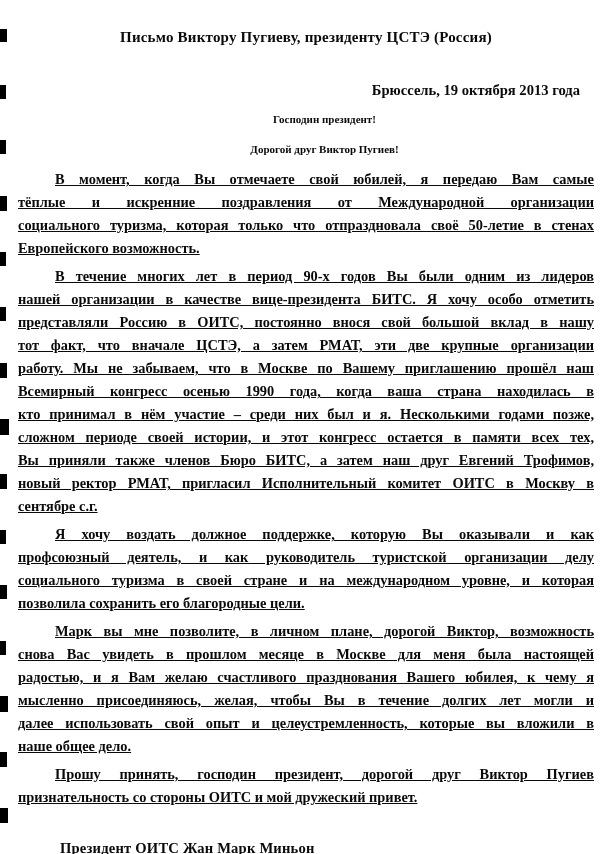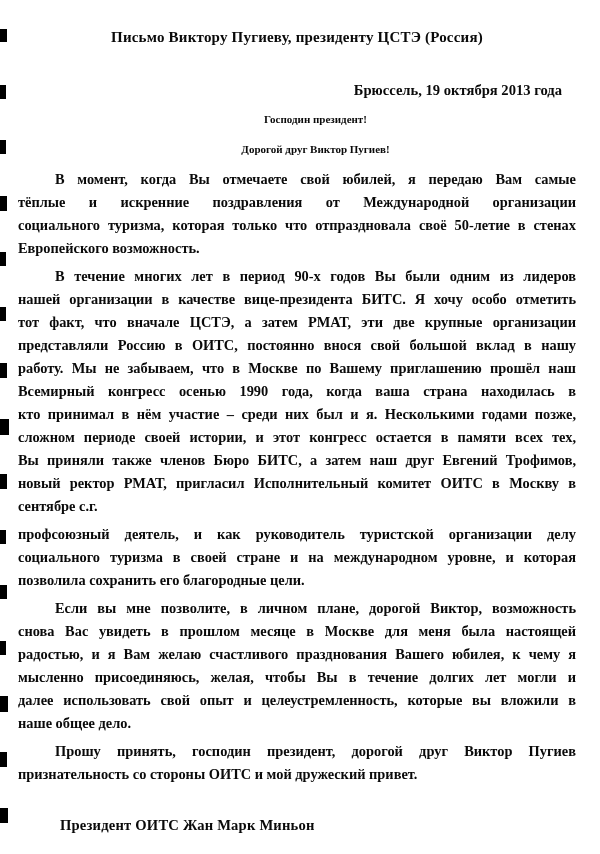--- a/index.html
+++ b/index.html
@@ -12,21 +12,21 @@
     height: 854px;
     position: relative;
     overflow: hidden;
     color: #0a0a0a;
     font-family: "Liberation Serif", "DejaVu Serif", serif;
     font-weight: bold;
     -webkit-font-smoothing: antialiased;
   }
   .page {
     position: relative;
-    padding: 26px 24px 0 18px;
+    padding: 26px 6px 0 18px;
     box-sizing: border-box;
     width: 600px;
     height: 854px;
   }
   .title {
     font-size: 15px;
     line-height: 23px;
     text-align: center;
     margin-bottom: 30px;
     letter-spacing: 0.2px;
@@ -46,20 +46,21 @@
     margin-bottom: 7px;
   }
   .para {
     font-size: 14.4px;
     margin-bottom: 5px;
   }
   .line {
     line-height: 23px;
     text-align: justify;
     text-align-last: justify;
+    text-decoration: underline;
   }
   .line.first {
     text-indent: 37px;
   }
   .line.last {
     text-align-last: auto;
   }
   .signature {
     font-size: 14.6px;
     line-height: 23px;
@@ -89,39 +90,40 @@
   <div class="para">
       <div class="line first">В момент, когда Вы отмечаете свой юбилей, я передаю Вам самые</div>
       <div class="line">тёплые и искренние поздравления от Международной организации</div>
       <div class="line">социального туризма, которая только что отпраздновала своё 50-летие в стенах</div>
       <div class="line last">Европейского возможность.</div>
     </div>
 
   <div class="para">
       <div class="line first">В течение многих лет в период 90-х годов Вы были одним из лидеров</div>
       <div class="line">нашей организации в качестве вице-президента БИТС. Я хочу особо отметить</div>
+      <div class="line">представляли Россию в ОИТС, постоянно внося свой большой вклад в нашу</div>
       <div class="line">тот факт, что вначале ЦСТЭ, а затем РМАТ, эти две крупные организации</div>
-      <div class="line">представляли Россию в ОИТС, постоянно внося свой большой вклад в нашу</div>
       <div class="line">работу. Мы не забываем, что в Москве по Вашему приглашению прошёл наш</div>
       <div class="line">Всемирный конгресс осенью 1990 года, когда ваша страна находилась в</div>
       <div class="line">кто принимал в нём участие – среди них был и я. Несколькими годами позже,</div>
       <div class="line">сложном периоде своей истории,  и этот конгресс остается в памяти всех тех,</div>
       <div class="line">Вы приняли также членов Бюро БИТС,  а затем наш друг Евгений Трофимов,</div>
       <div class="line">новый ректор РМАТ, пригласил Исполнительный комитет ОИТС в Москву в</div>
       <div class="line last">сентябре с.г.</div>
     </div>
 
   <div class="para">
+      <div class="line first">Я хочу воздать должное поддержке, которую Вы оказывали и как</div>
       <div class="line">профсоюзный деятель, и как руководитель туристской организации делу</div>
       <div class="line">социального туризма в своей стране и  на международном уровне, и которая</div>
       <div class="line last">позволила сохранить его благородные цели.</div>
     </div>
 
   <div class="para">
-      <div class="line first">Если вы мне позволите, в личном плане, дорогой Виктор, возможность</div>
+      <div class="line first">Марк вы мне позволите, в личном плане, дорогой Виктор, возможность</div>
       <div class="line">снова Вас увидеть в прошлом месяце в Москве для меня была настоящей</div>
       <div class="line">радостью, и я Вам желаю счастливого празднования Вашего юбилея, к чему я</div>
       <div class="line">мысленно присоединяюсь, желая, чтобы Вы в течение долгих лет могли и</div>
       <div class="line">далее использовать свой опыт и целеустремленность, которые вы вложили в</div>
       <div class="line last">наше общее дело.</div>
     </div>
 
   <div class="para">
       <div class="line first">Прошу принять, господин президент, дорогой друг Виктор Пугиев</div>
       <div class="line last">признательность со стороны ОИТС и мой дружеский привет.</div>

